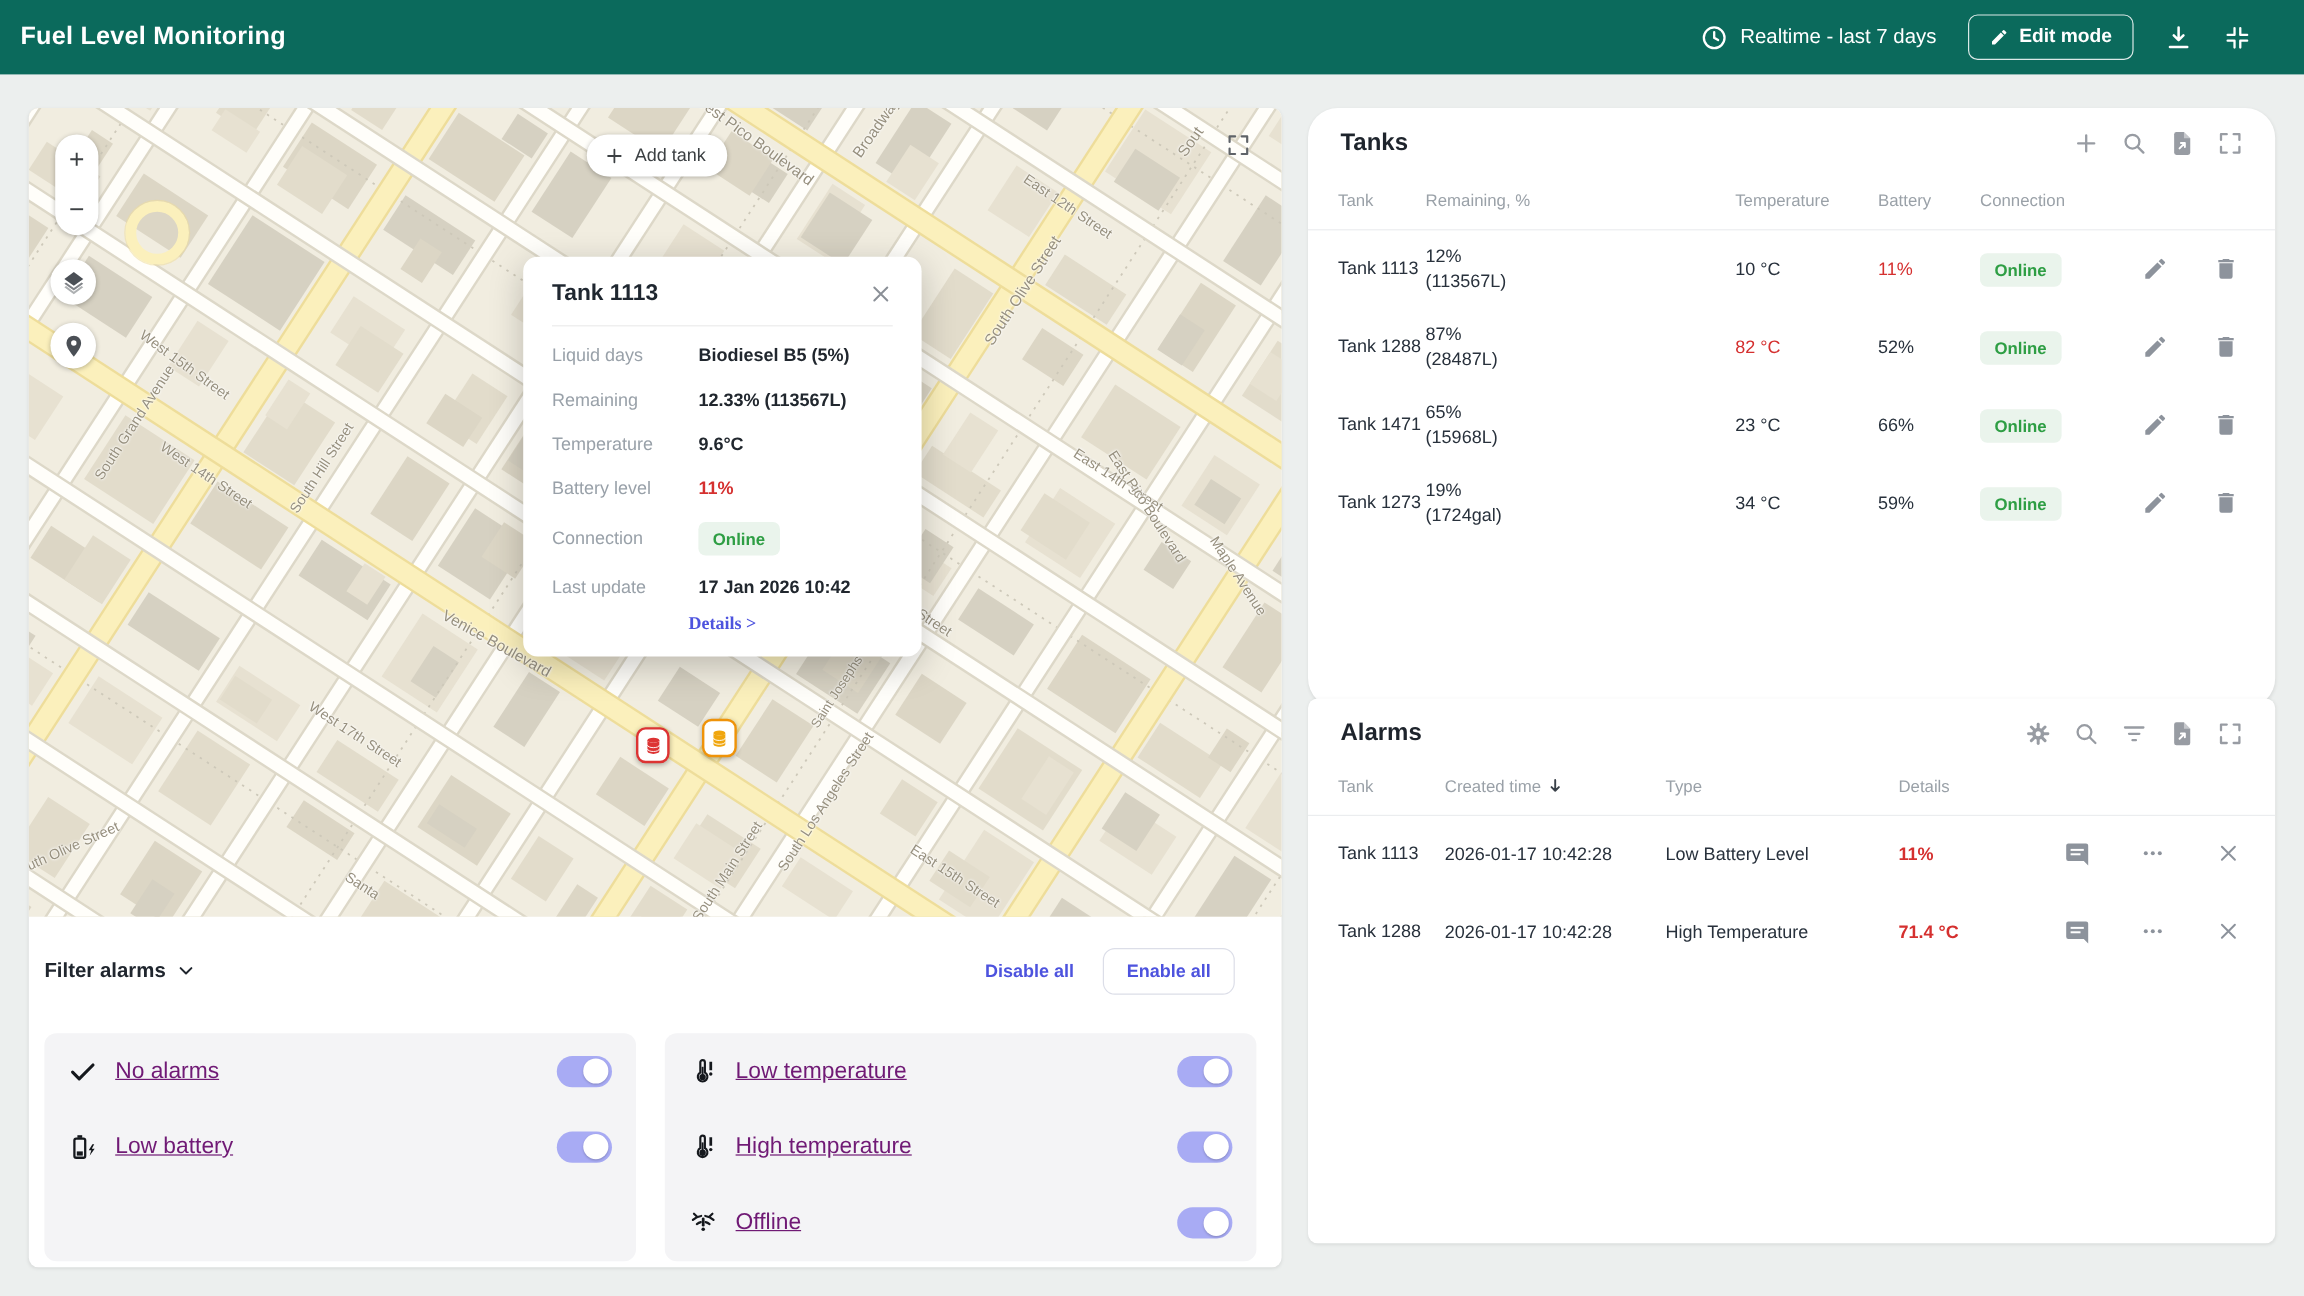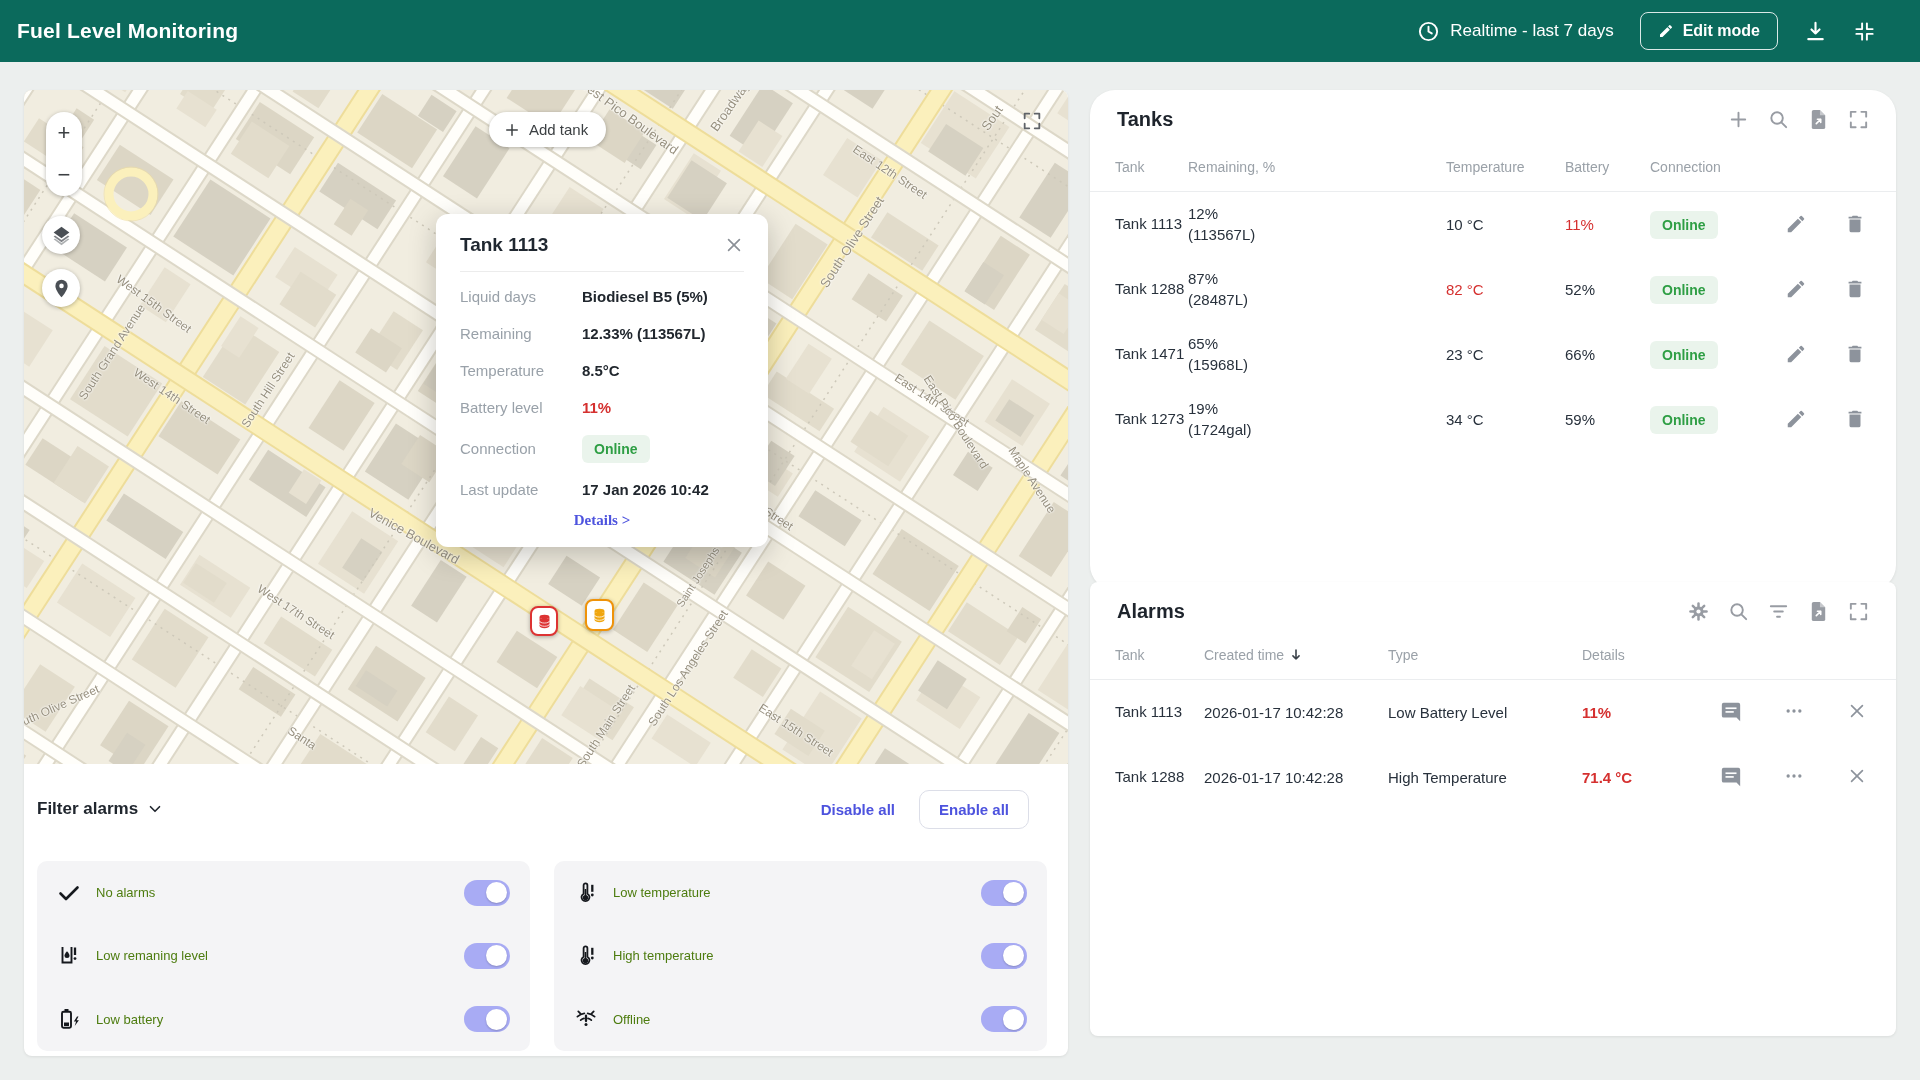--- a/index.html
+++ b/index.html
@@ -57,21 +57,21 @@
   .filter-bar { position:absolute; left:13px; right:21px; top:698px; height:42px; display:flex; align-items:center; }
   .filter-title { display:flex; align-items:center; gap:8px; font-size:17px; font-weight:700; color:#20262e; cursor:pointer; }
   .filter-title .ic { width:18px; height:18px; color:#20262e; }
   .filter-actions { margin-left:auto; display:flex; align-items:center; gap:14px; }
   .link-btn { background:none; border:none; color:#4d53de; font-size:15px; font-weight:700; cursor:pointer; font-family:inherit; padding:8px 10px; }
   .outline-btn { background:#fff; border:1px solid #dcdee8; border-radius:10px; color:#4d53de; font-size:15px; font-weight:700; cursor:pointer; font-family:inherit; padding:10px 19px; margin-right:18px; }
   .filter-cards { position:absolute; left:13px; right:21px; top:771px; height:190px; display:flex; gap:24px; }
   .filter-card { flex:1; background:#f4f4f6; border-radius:10px; padding:0 20px; display:grid; grid-template-rows:repeat(3,1fr); }
   .filter-row { display:flex; align-items:center; gap:15px; }
   .filter-row .f-ic { width:24px; height:24px; color:#15181d; }
-  .filter-label { font-size:13px; color:#4d7c0f; }
+  .filter-label { font-size:19px; color:#701a75;text-decoration:underline; }
   .switch { margin-left:auto; width:46px; height:26px; border-radius:13px; background:#a8abf4; border:none; position:relative; cursor:pointer; }
   .switch .knob { position:absolute; top:2.5px; right:3px; width:21px; height:21px; border-radius:50%; background:#fff; box-shadow:0 1px 2px rgba(0,0,0,.2); }
 
   
   .panel { position:absolute; left:1090px; width:806px; background:#fff; border-radius:8px; box-shadow:0 1px 3px rgba(0,0,0,.08); }
   .panel.tanks { top:90px; height:500px;border-radius:25px; }
   .panel.alarms { top:582px; height:454px; }
   .panel-head { display:flex; align-items:center; padding:18px 26px 0 27px; }
   .panel-title { font-size:20px; font-weight:600; color:#1e242c; }
   .panel-icons { margin-left:auto; display:flex; align-items:center; gap:17px; }
@@ -794,21 +794,21 @@
           <div class="popup-row">
             <span class="pl">Liquid days</span>
             <span class="pv">Biodiesel B5 (5%)</span>
           </div>
           <div class="popup-row">
             <span class="pl">Remaining</span>
             <span class="pv">12.33% (113567L)</span>
           </div>
           <div class="popup-row">
             <span class="pl">Temperature</span>
-            <span class="pv">8.5°C</span>
+            <span class="pv">9.6°C</span>
           </div>
           <div class="popup-row">
             <span class="pl">Battery level</span>
             <span class="pv red">11%</span>
           </div>
           <div class="popup-row tall">
             <span class="pl">Connection</span>
             <span><span class="badge">Online</span></span>
           </div>
           <div class="popup-row">
@@ -836,34 +836,20 @@
   </div>
   <div class="filter-cards" id="filter-cards">
       <div class="filter-card">
       <div class="filter-row">
         <span class="ic f-ic">
             <svg viewBox="0 0 24 24" fill="none" stroke="currentColor" stroke-width="2.6" stroke-linecap="round" stroke-linejoin="round">
               <path d="M3.5 12.5l5.5 5.5L20.5 6.5"></path>
             </svg>
           </span>
         <span class="filter-label">No alarms</span>
-        <button class="switch" aria-checked="true">
-            <span class="knob"></span>
-          </button>
-      </div>
-      <div class="filter-row">
-        <span class="ic f-ic">
-            <svg viewBox="0 0 24 24" fill="none" stroke="currentColor" stroke-width="1.9">
-              <path d="M5.5 3v15.5h9V3"></path>
-              <path d="M10 7.3c1.7 2 2.5 3.2 2.5 4.3A2.5 2.5 0 0 1 10 14.1a2.5 2.5 0 0 1-2.5-2.5c0-1.1.8-2.3 2.5-4.3z" fill="currentColor" stroke="none"></path>
-              <path d="M18 3.5v7.5" stroke-width="2.3"></path>
-              <circle cx="18" cy="14.6" r="1.4" fill="currentColor" stroke="none"></circle>
-            </svg>
-          </span>
-        <span class="filter-label">Low remaning level</span>
         <button class="switch" aria-checked="true">
             <span class="knob"></span>
           </button>
       </div>
       <div class="filter-row">
         <span class="ic f-ic">
             <svg viewBox="0 0 24 24" fill="none" stroke="currentColor" stroke-width="1.9">
               <rect x="5" y="4.8" width="9" height="16" rx="1.5"></rect>
               <rect x="7.5" y="2" width="4" height="2.2" fill="currentColor" stroke="none"></rect>
               <rect x="7" y="15.5" width="5" height="3.5" fill="currentColor" stroke="none"></rect>

